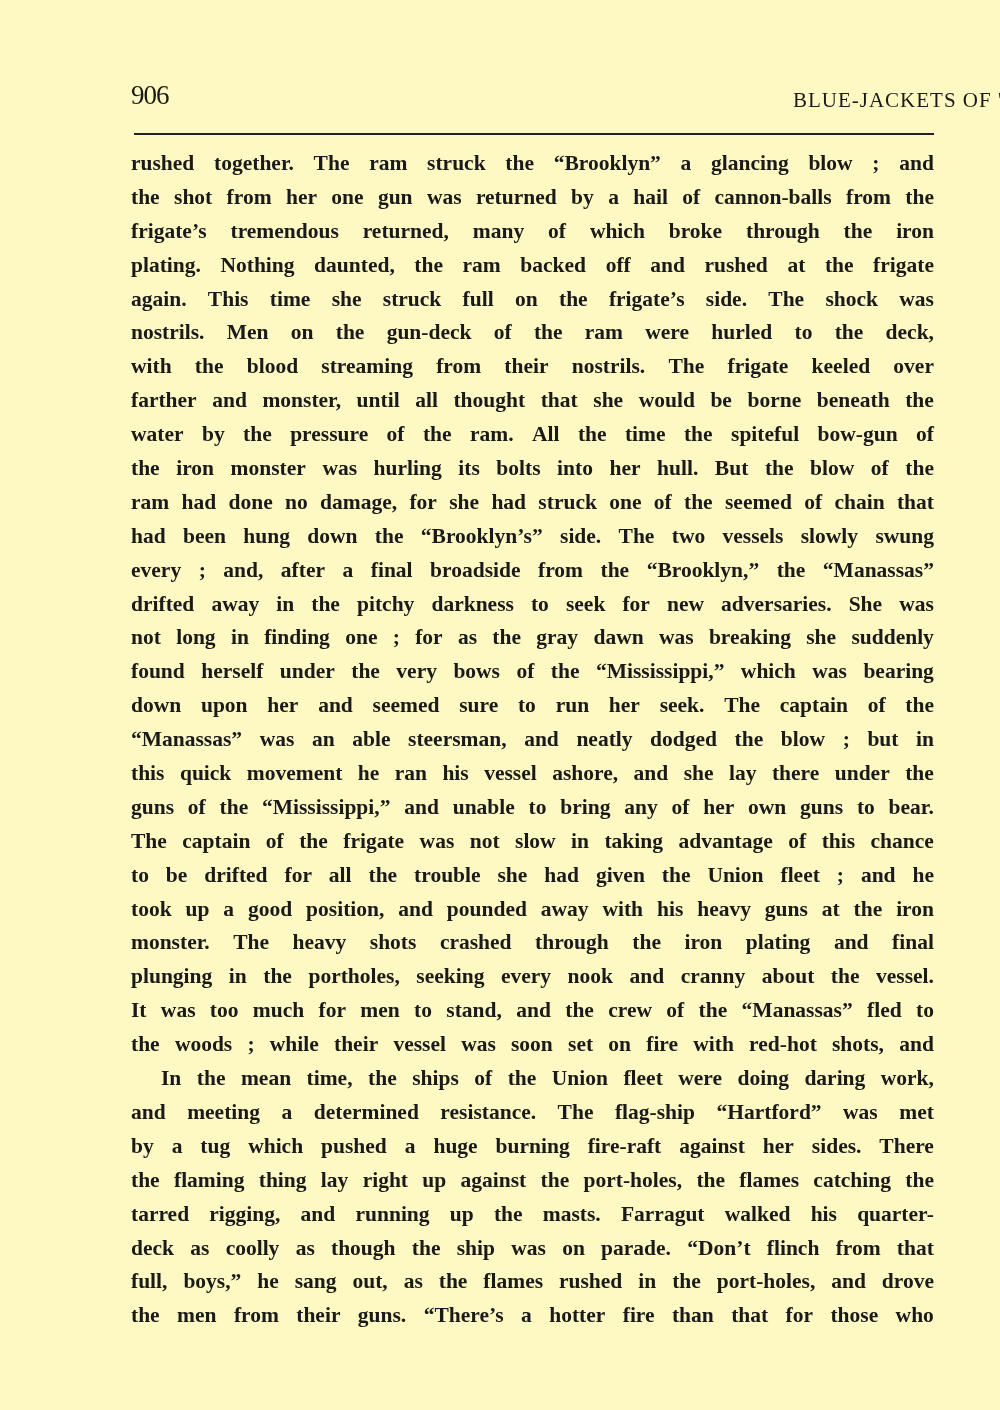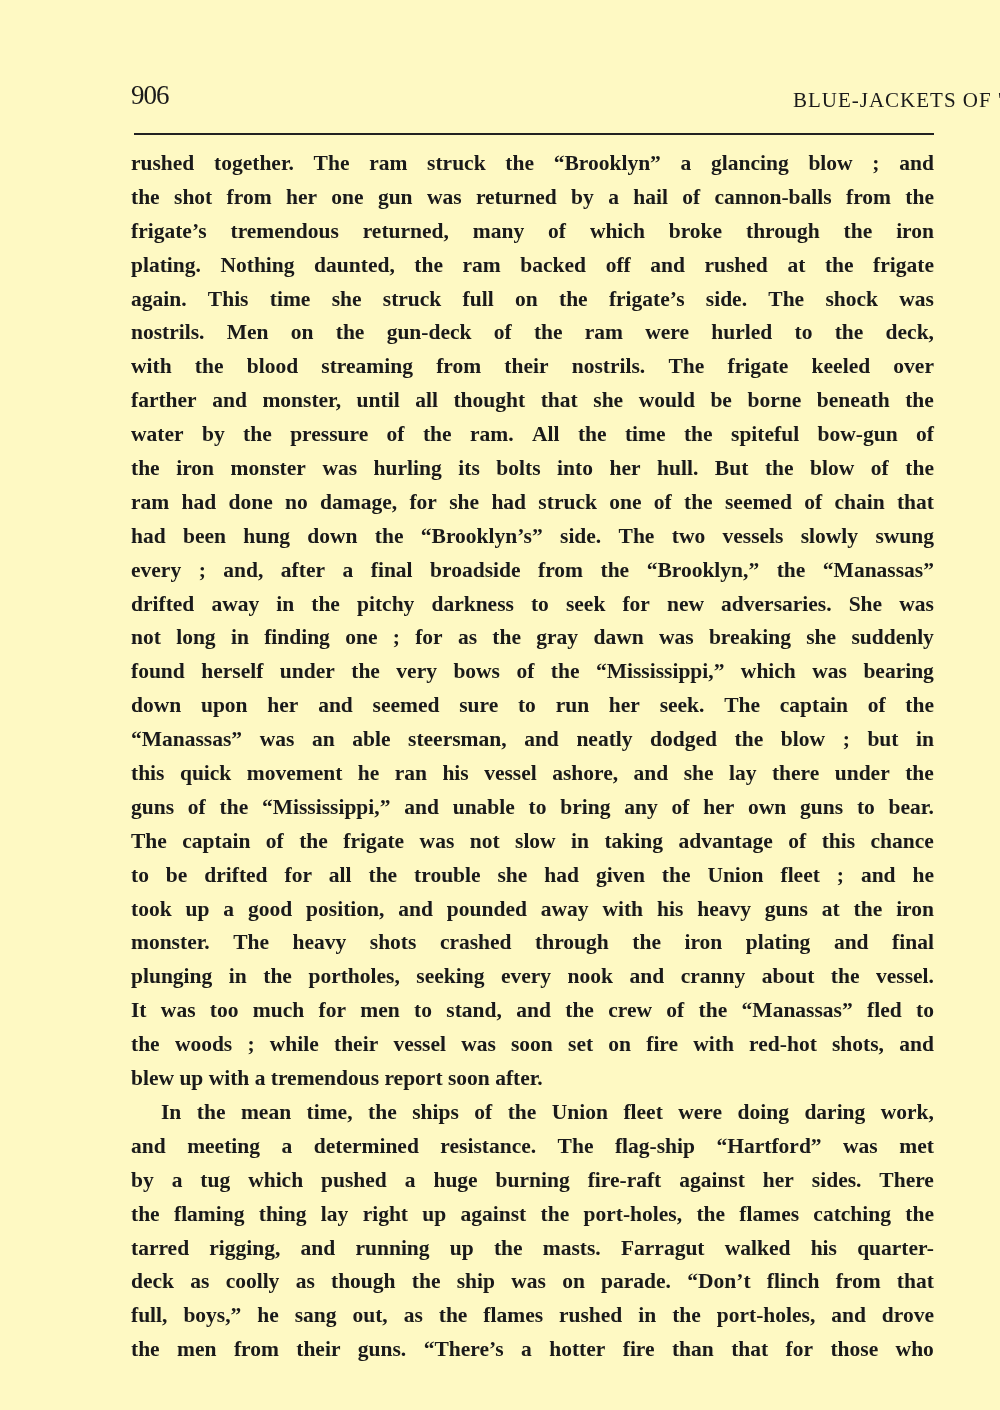--- a/index.html
+++ b/index.html
@@ -453,21 +453,20 @@
           <span class="w">was</span>
           <span class="w">soon</span>
           <span class="w">set</span>
           <span class="w">on</span>
           <span class="w">fire</span>
           <span class="w">with</span>
           <span class="w">red-hot</span>
           <span class="w">shots,</span>
           <span class="w">and</span>
         </div>
-        <div class="line last">blew up with a tremendous report soon after.</div>
       </div>
     <div id="para-1">
         <div class="line indent">
           <span class="w">In</span>
           <span class="w">the</span>
           <span class="w">mean</span>
           <span class="w">time,</span>
           <span class="w">the</span>
           <span class="w">ships</span>
           <span class="w">of</span>

